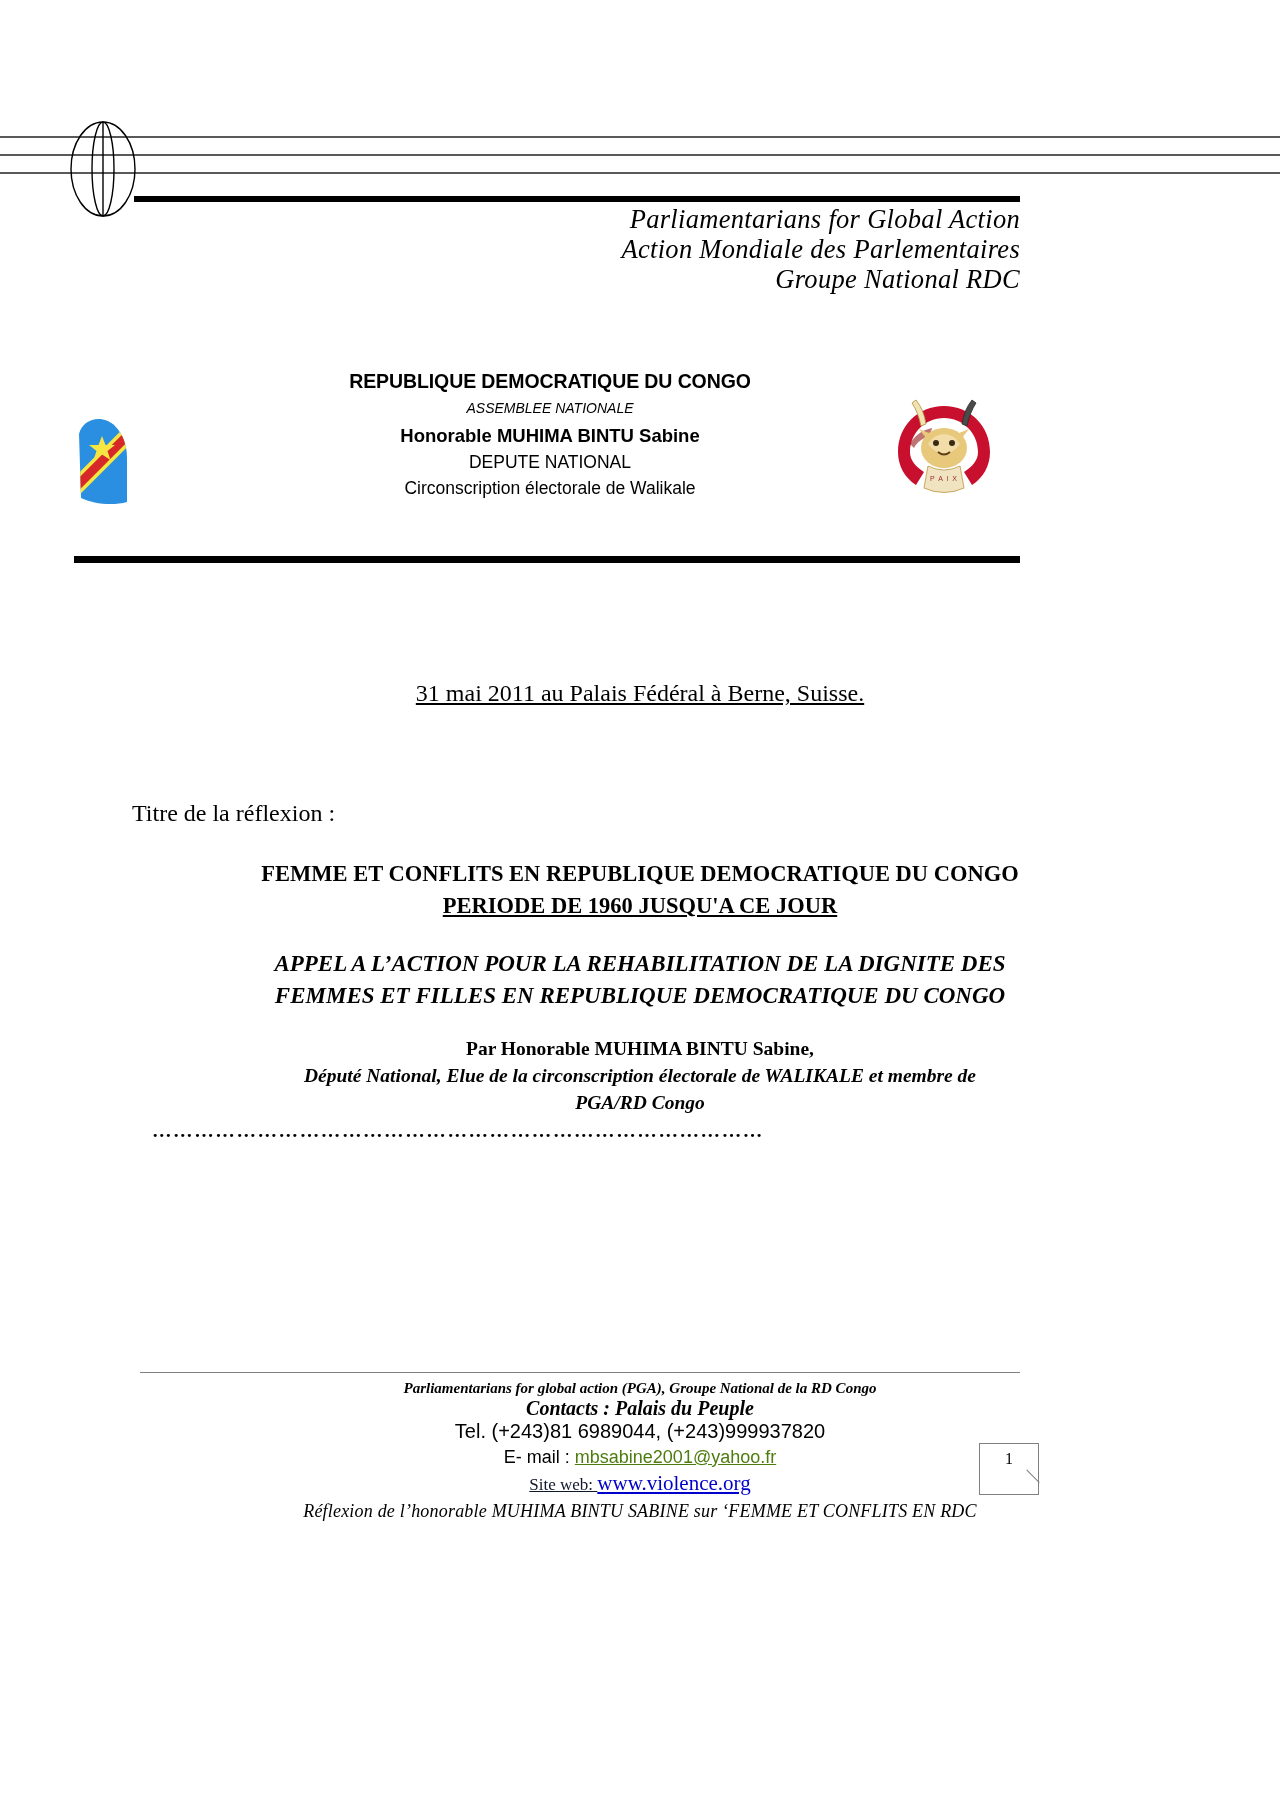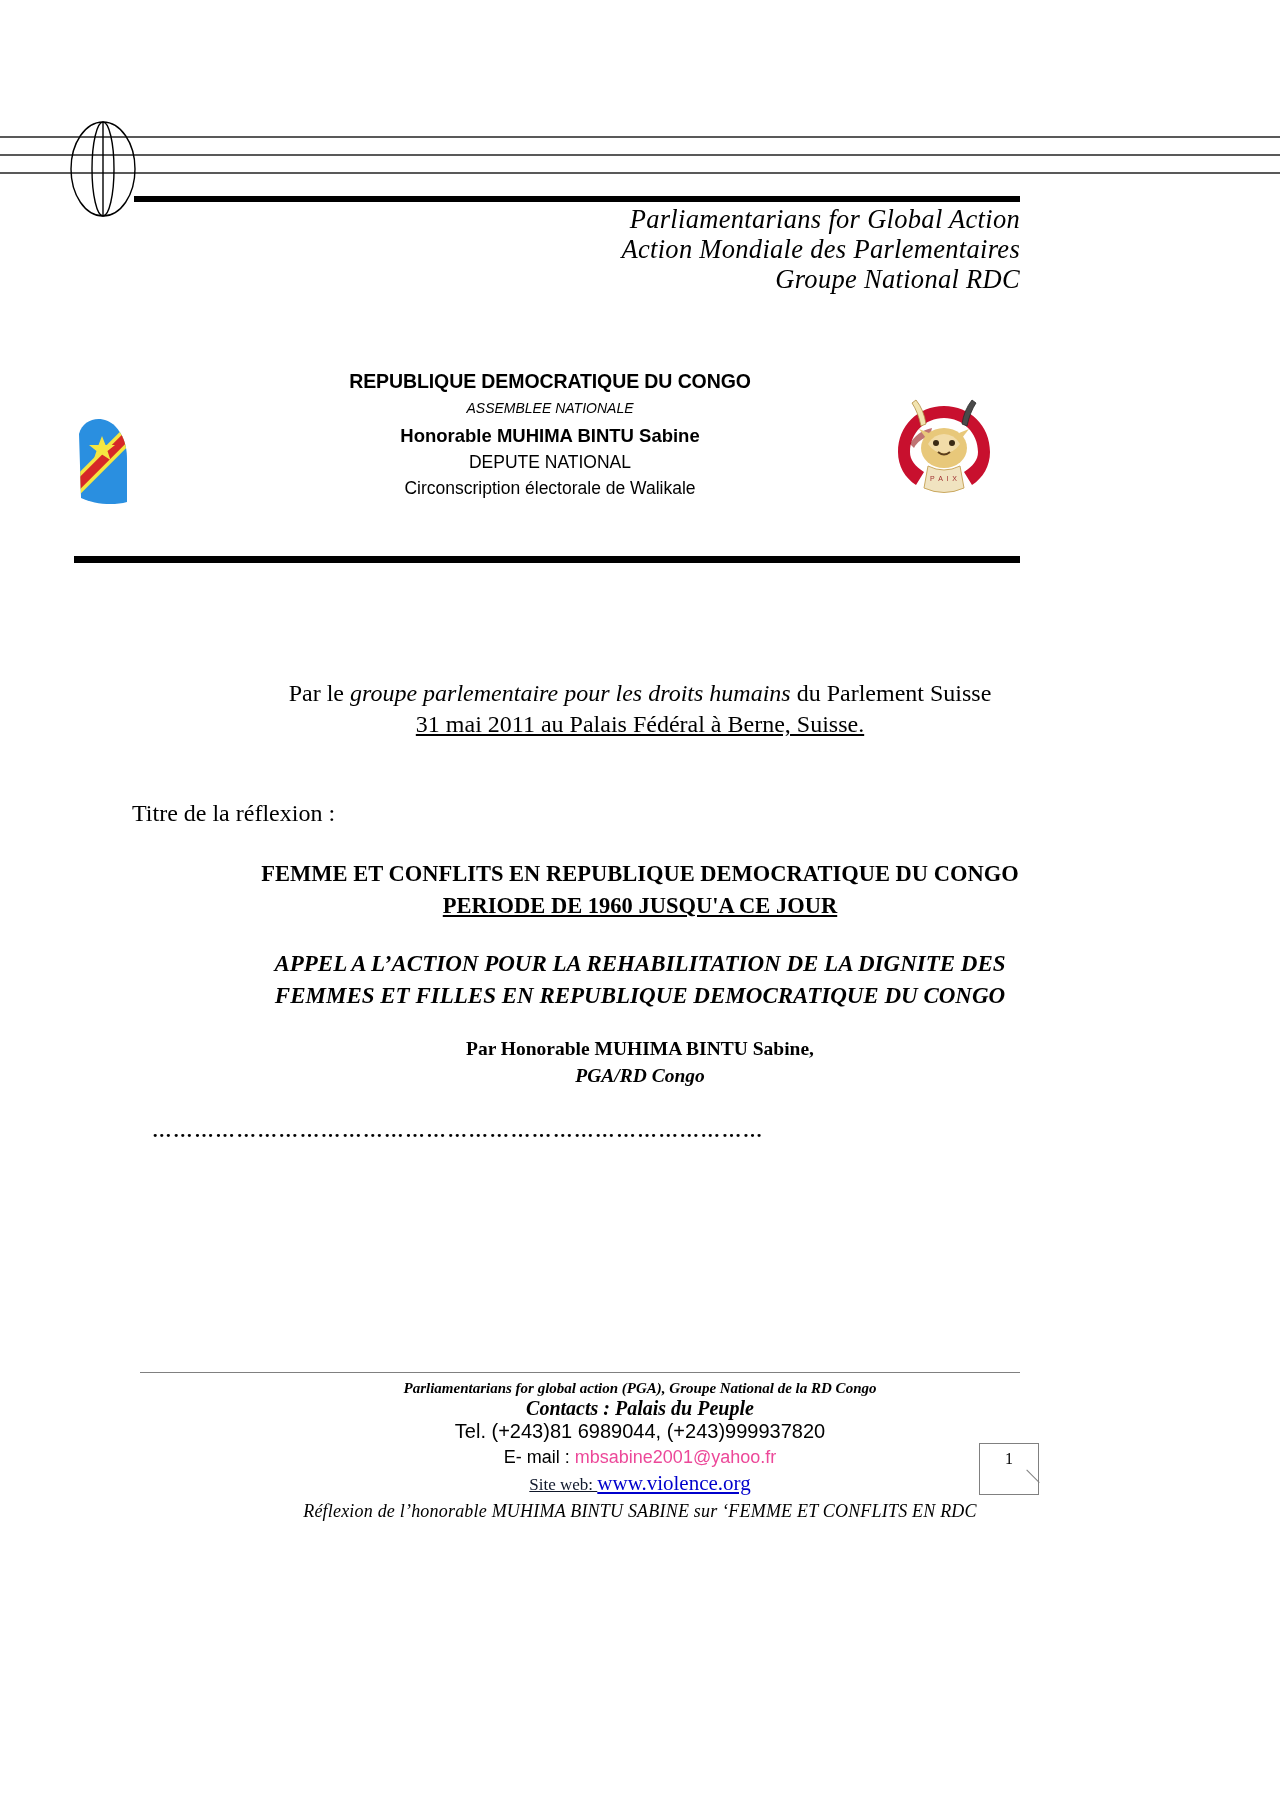--- a/index.html
+++ b/index.html
@@ -238,21 +238,22 @@
     font-family: "Liberation Sans", "DejaVu Sans", sans-serif;
     font-size: 20px;
     line-height: 26px;
   }
   .f-email {
     font-family: "Liberation Sans", "DejaVu Sans", sans-serif;
     font-size: 18px;
     line-height: 26px;
   }
   .f-email .lnk {
-    color: #ec4899;
+    color: #4d7c0f;
+    text-decoration: underline;
     margin-top: 40px;
   }
   .f-site {
     font-size: 19px;
     line-height: 27px;
   }
   .f-site .lbl {
     color: #0f172a;
     text-decoration: underline;
     font-size: 17px;
@@ -363,43 +364,41 @@
   <div class="drc-line2">ASSEMBLEE NATIONALE</div>
   <div class="drc-line3">Honorable MUHIMA BINTU Sabine</div>
   <div class="drc-line4">DEPUTE NATIONAL</div>
   <div class="drc-line5">Circonscription électorale de Walikale</div>
 </div>
 
 <div class="bar-bottom"></div>
 
 <div class="roundtable">
   <div>
-    <span>Par le </span><span class="i">groupe parlementaire pour les droits humains</span><span> du Parlement Suisse</span>
-  </div>
-  <div>
     <span class="u">31 mai 2011 au Palais Fédéral à Berne, Suisse.</span>
   </div>
 </div>
 
 <div class="titre-label">Titre de la réflexion :</div>
 
 <div class="main-title">
   <div>FEMME ET CONFLITS EN REPUBLIQUE DEMOCRATIQUE DU CONGO</div>
   <div>
     <span class="u">PERIODE DE 1960 JUSQU'A CE JOUR</span>
   </div>
 </div>
 
 <div class="call-title">
   <div>APPEL A L’ACTION POUR LA REHABILITATION DE LA DIGNITE DES</div>
   <div>FEMMES ET FILLES EN REPUBLIQUE DEMOCRATIQUE DU CONGO</div>
 </div>
 
 <div class="byline">
   <div class="b">Par Honorable MUHIMA BINTU Sabine,</div>
+  <div class="bi">Député National, Elue de la circonscription électorale de WALIKALE et membre de</div>
   <div class="bi">PGA/RD Congo</div>
 </div>
 
 <div class="dotted-sep">……………………………………………………………………………</div>
 
 <div class="footer-rule"></div>
 <div class="footer">
   <div class="f-line1">Parliamentarians for global action (PGA), Groupe National de la RD Congo</div>
   <div class="f-line2">Contacts : Palais du Peuple</div>
   <div class="f-tel">Tel.  (+243)81 6989044, (+243)999937820</div>

